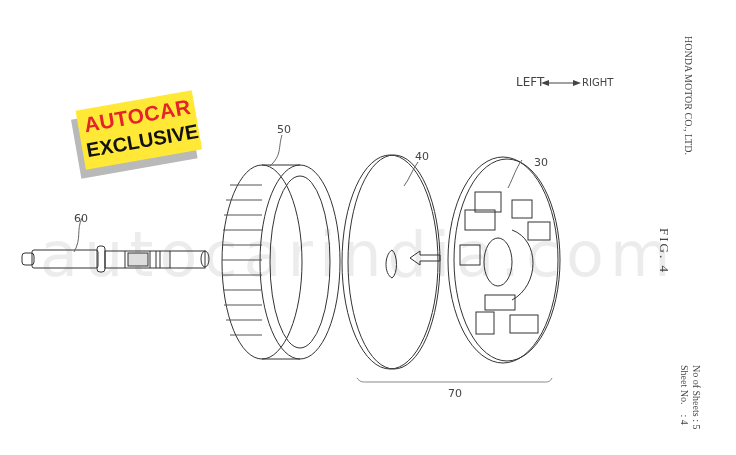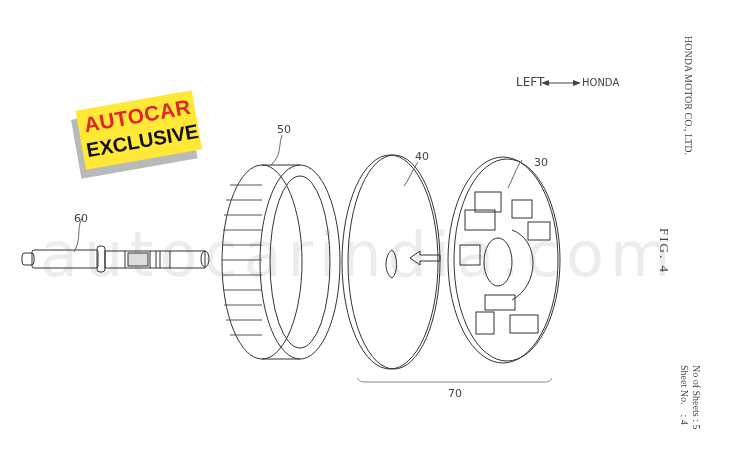--- a/index.html
+++ b/index.html
@@ -25,21 +25,21 @@
   <div class="badge-l1">AUTOCAR</div>
   <div class="badge-l2">EXCLUSIVE</div>
 </div>
 
 <div class="abs label" style="left:516px;top:75px;font-size:12px;">LEFT</div>
 <svg class="abs" style="left:541px;top:78px;" width="40" height="10">
   <line x1="4" y1="5" x2="36" y2="5" stroke="#444" stroke-width="1"></line>
   <polygon points="0,5 8,2 8,8" fill="#444"></polygon>
   <polygon points="40,5 32,2 32,8" fill="#444"></polygon>
 </svg>
-<div class="abs label" style="left:582px;top:77px;font-size:10px;">HONDA</div>
+<div class="abs label" style="left:582px;top:77px;font-size:10px;">RIGHT</div>
 
 <div class="vert" style="left:694px;top:36px;font-size:10px;">HONDA MOTOR CO., LTD.</div>
 <div class="vert" style="left:672px;top:228px;font-size:13px;letter-spacing:2px;">FIG. 4</div>
 <div class="abs" style="left:702px;top:365px;transform-origin:left top;transform:rotate(90deg);font-family:'Liberation Serif',serif;font-size:10px;color:#444;white-space:nowrap;">
   <span>No of Sheets</span> <span>: 5</span>
 </div>
 <div class="abs" style="left:690px;top:365px;transform-origin:left top;transform:rotate(90deg);font-family:'Liberation Serif',serif;font-size:10px;color:#444;white-space:nowrap;">
   <span>Sheet No.</span> &nbsp;&nbsp;&nbsp;<span>: 4</span>
 </div>
 

